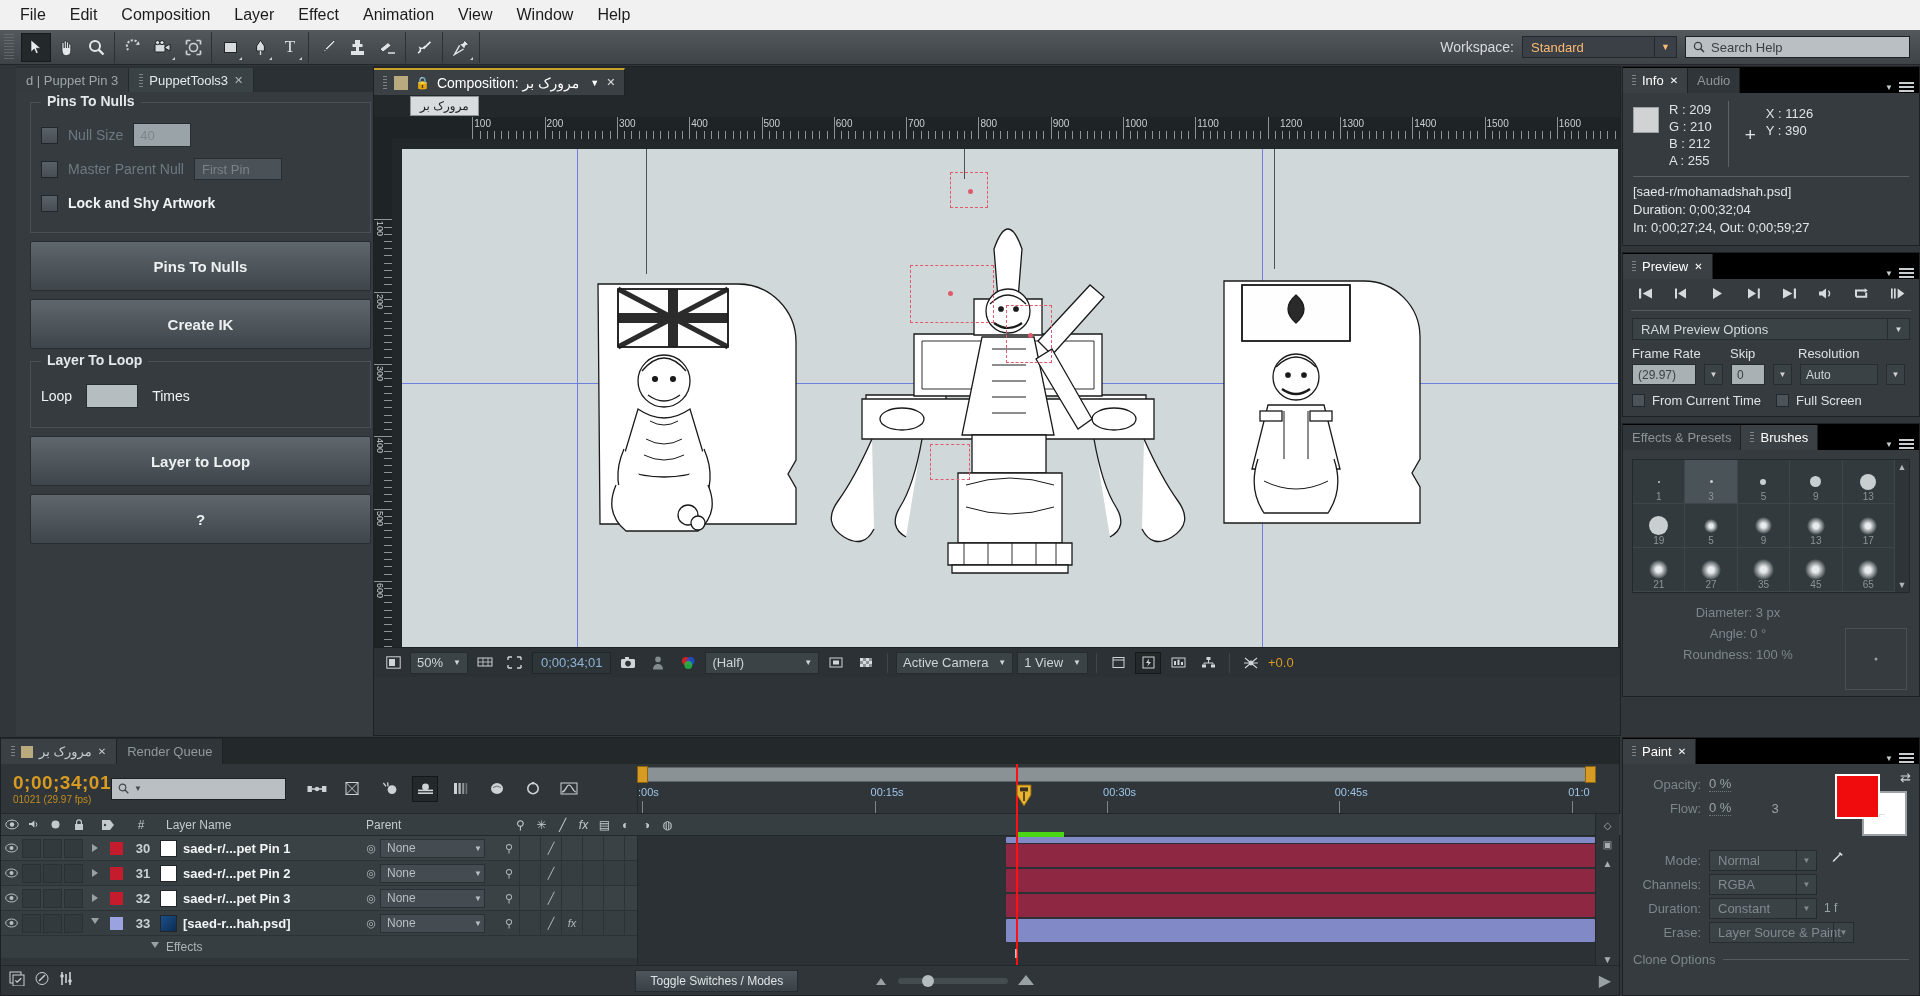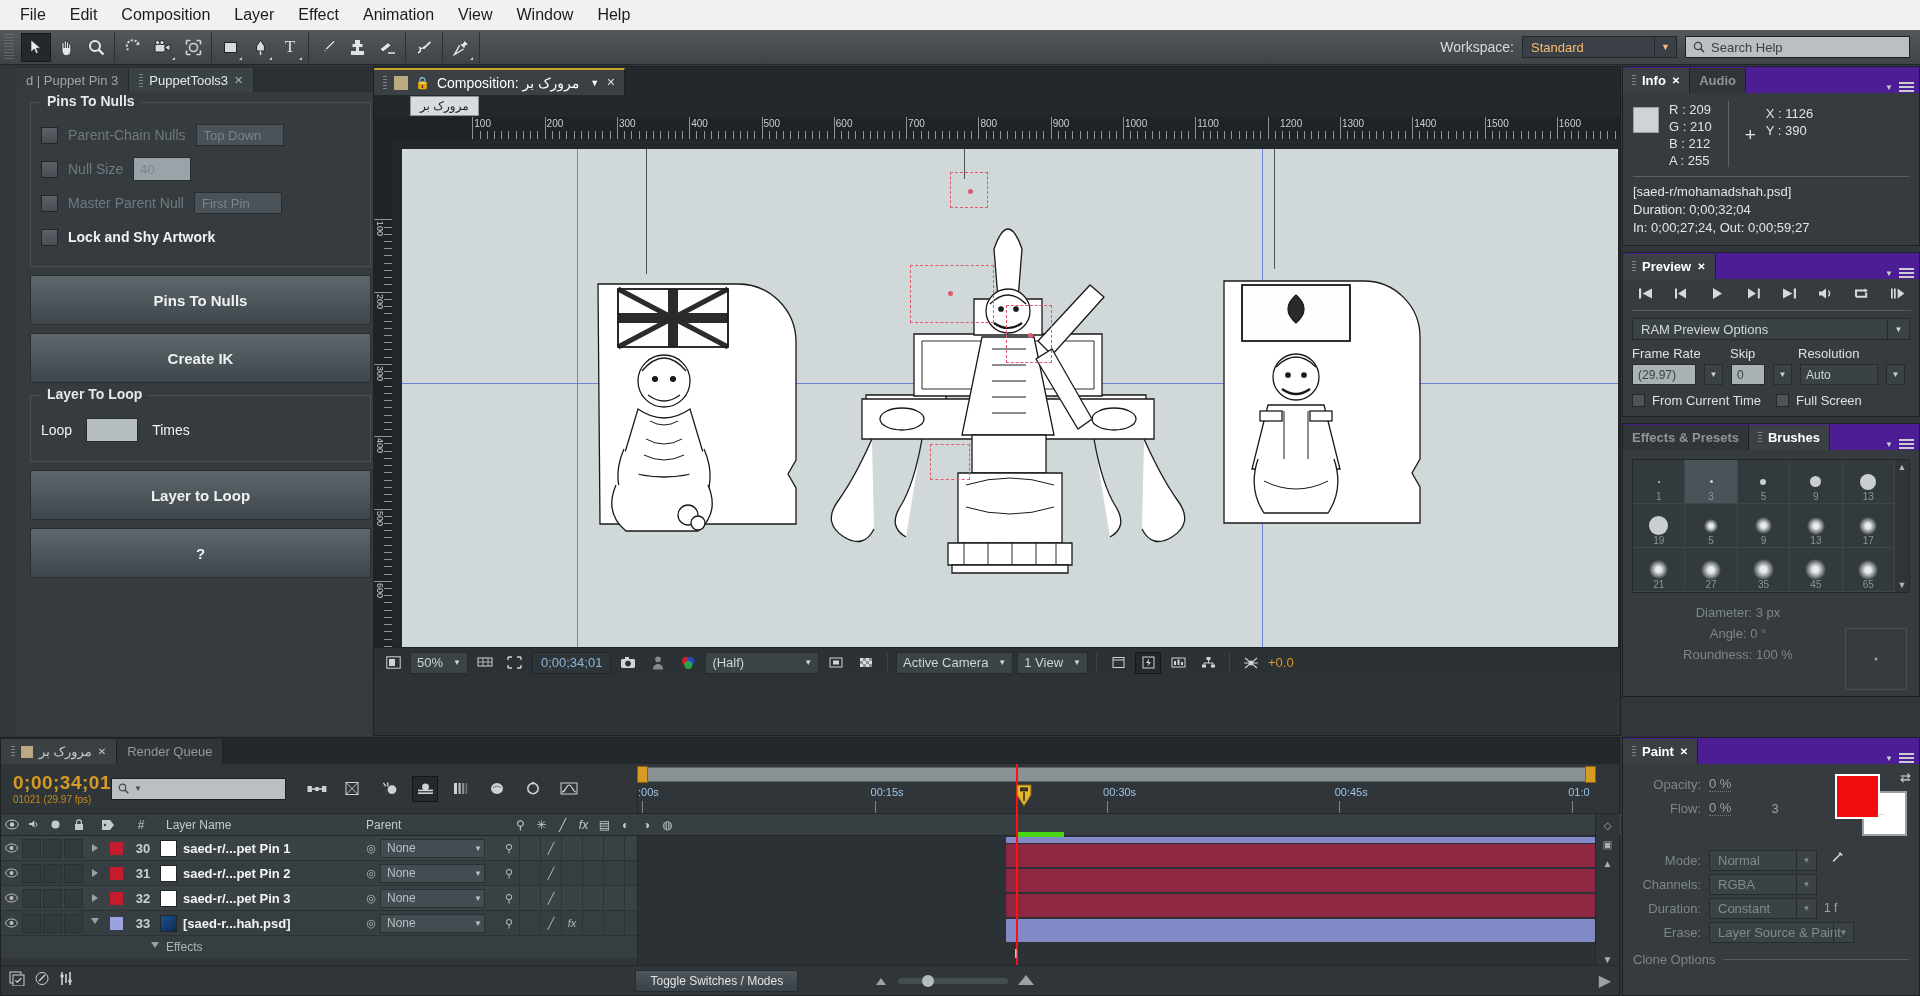--- a/index.html
+++ b/index.html
@@ -157,21 +157,21 @@
     border:1px solid transparent; font-size:13px;}
   .cb-btn.act{ background:#23282b;border-color:#14181b;}
   .cb-time{ background:#2e3539;border:1px solid #20262a;padding:0 8px;color:#8fb4d8;
     font-size:13px;}
   .cb-div{ width:1px;height:20px;background:#3f464a;margin:0 4px;}
   .cb-orange{ color:#d79a23; font-size:13px; }
 
   
   .right{ position:absolute; left:1622px; top:66px; width:298px; height:670px; }
   .rpanel{ background:#353b3f; border:1px solid #1d2124; border-top:none;}
-  .rtabrow{ height:26px; background:#4c1d95; display:flex; align-items:flex-end;font-weight:bold;}
+  .rtabrow{ height:26px; background:#000000; display:flex; align-items:flex-end;}
   .rtab{ height:25px; padding:0 9px; display:flex;align-items:center;gap:6px;
     font-size:13px; color:#8e9599; background:#2f3539; border-right:1px solid #1d2124;}
   .rtab.active{ background:#3a4044; color:#ffffff;}
   .rtab .dots{ width:4px;height:12px;
     background-image:repeating-linear-gradient(#7d8488 0 1px,transparent 1px 3px);}
   .rmenu{ margin-left:auto; display:flex;align-items:center;gap:6px;padding-right:5px;}
   .hamb{ width:15px;height:11px;
     background-image:repeating-linear-gradient(#c8cdd0 0 2px,transparent 2px 4px);}
 
   .info-body{ padding:8px 10px; }
@@ -458,27 +458,20 @@
         <span class="dots"></span>
         <span>PuppetTools3</span>
         <span class="x">✕</span>
       </div>
     </div>
 
     <div class="panelbody">
       <div class="fieldset">
         <div class="legend">Pins To Nulls</div>
 
-        <div class="frow">
-          <div class="chk"></div>
-          <div class="flabel">Parent-Chain Nulls</div>
-          <div class="minisel">
-            <span>Top Down</span>
-          </div>
-        </div>
 
         <div class="frow">
           <div class="chk"></div>
           <div class="flabel">Null Size</div>
           <div class="miniinput">
             <span>40</span>
           </div>
         </div>
 
         <div class="frow">

